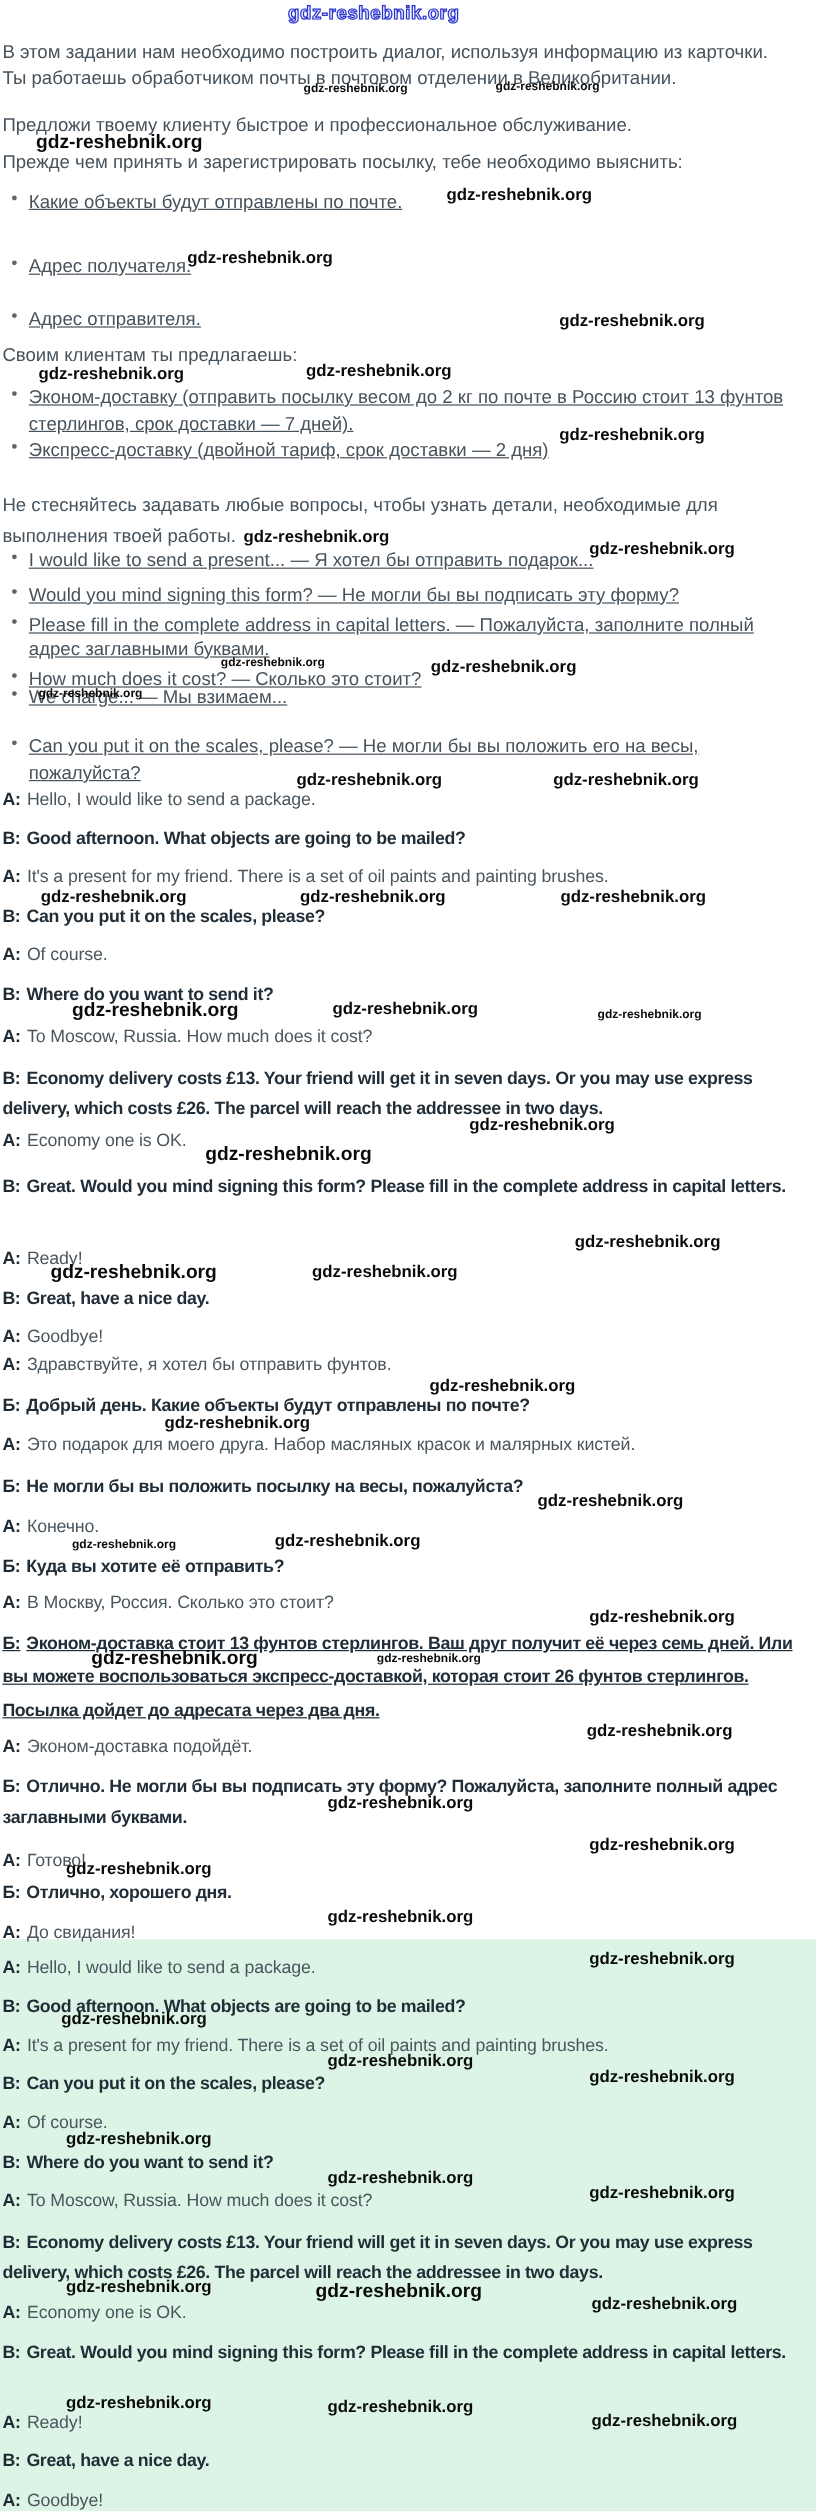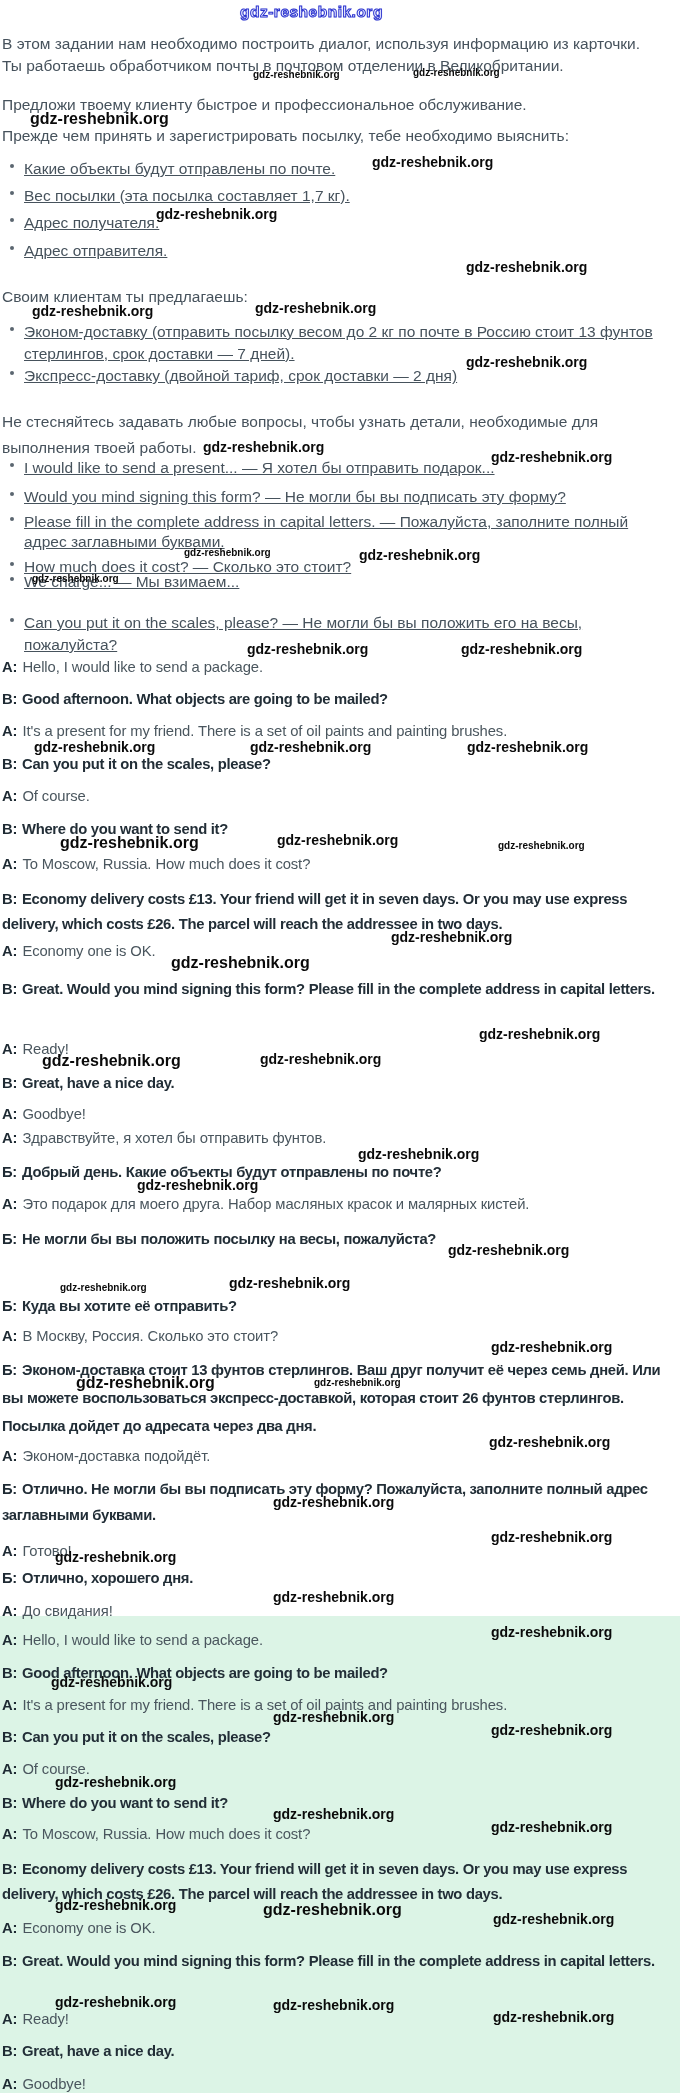--- a/index.html
+++ b/index.html
@@ -13,21 +13,21 @@
   .bullet .btxt{display:inline;text-decoration:underline;}
   .bullet.wrap2 .btxt{display:inline-block;vertical-align:top;width:630px;}
   .dline{position:absolute;left:2px;width:674px;font-size:14.8px;line-height:25px;
          letter-spacing:-0.1px;color:#4a565e;}
   .dline .sp{font-weight:700;color:#1e2a33;margin-right:5px;}
   .dline.bold{font-weight:700;color:#222e37;letter-spacing:-0.3px;}
   .lh20{line-height:20px;}
   .lh22{line-height:22px;}
   .lh25{line-height:25px;}
   .lh26{line-height:26px;}
-  .lh28{line-height:28px;}
+  .lh28{line-height:28px;text-decoration:underline;}
   .wm{position:absolute;font-weight:600;color:#0a0a0a;white-space:nowrap;line-height:1;}
   .wm.sm{font-size:10px;}
   .wm.md{font-size:14px;}
   .wm.lg{font-size:16px;}
   .wm-blue{position:absolute;left:240px;top:3px;font-size:15.5px;font-weight:700;
            letter-spacing:0.5px;color:#eef0ff;-webkit-text-stroke:1px #2d35cf;
            text-shadow:0 0 1px #2d35cf;white-space:nowrap;}
 </style>
 </head>
 <body>
@@ -37,23 +37,22 @@
   <div class="green-band"></div>
 
   <div class="wm-blue">gdz-reshebnik.org</div>
 
   <div class="line" style="top:31px">В этом задании нам необходимо построить диалог, используя информацию из карточки.</div>
   <div class="line" style="top:53px">Ты работаешь обработчиком почты в почтовом отделении в Великобритании.</div>
   <div class="line" style="top:92px">Предложи твоему клиенту быстрое и профессиональное обслуживание.</div>
   <div class="line" style="top:123px">Прежде чем принять и зарегистрировать посылку, тебе необходимо выяснить:</div>
 
   <div class="bullet" style="top:158px"><span class="dot"></span><span class="btxt">Какие объекты будут отправлены по почте.</span></div>
-  <div class="bullet" style="top:185px"><span class="dot"></span><span class="btxt">Вес посылки (эта посылка составляет 1,7 кг).</span></div>
   <div class="bullet" style="top:212px"><span class="dot"></span><span class="btxt">Адрес получателя.</span></div>
-  <div class="bullet" style="top:240px"><span class="dot"></span><span class="btxt">Адрес отправителя.</span></div>
+  <div class="bullet" style="top:256px"><span class="dot"></span><span class="btxt">Адрес отправителя.</span></div>
 
   <div class="line" style="top:284px">Своим клиентам ты предлагаешь:</div>
 
   <div class="bullet wrap2 lh22" style="top:321px"><span class="dot"></span><span class="btxt">Эконом-доставку (отправить посылку весом до 2 кг по почте в Россию стоит 13 фунтов стерлингов, срок доставки — 7 дней).</span></div>
   <div class="bullet" style="top:365px"><span class="dot"></span><span class="btxt">Экспресс-доставку (двойной тариф, срок доставки — 2 дня)</span></div>
 
   <div class="line lh26" style="top:409px">Не стесняйтесь задавать любые вопросы, чтобы узнать детали, необходимые для выполнения твоей работы.</div>
 
   <div class="bullet" style="top:457px"><span class="dot"></span><span class="btxt">I would like to send a present... — Я хотел бы отправить подарок...</span></div>
   <div class="bullet" style="top:486px"><span class="dot"></span><span class="btxt">Would you mind signing this form? — Не могли бы вы подписать эту форму?</span></div>
@@ -73,20 +72,21 @@
   <div class="dline" style="top:939px"><span class="sp">A:</span><span>Economy one is OK.</span></div>
   <div class="dline bold lh26" style="top:976px"><span class="sp">B:</span><span>Great. Would you mind signing this form? Please fill in the complete address in capital letters.</span></div>
   <div class="dline" style="top:1037px"><span class="sp">A:</span><span>Ready!</span></div>
   <div class="dline bold" style="top:1071px"><span class="sp">B:</span><span>Great, have a nice day.</span></div>
   <div class="dline" style="top:1102px"><span class="sp">A:</span><span>Goodbye!</span></div>
 
   <div class="dline" style="top:1126px"><span class="sp">А:</span><span>Здравствуйте, я хотел бы отправить фунтов.</span></div>
   <div class="dline bold" style="top:1160px"><span class="sp">Б:</span><span>Добрый день. Какие объекты будут отправлены по почте?</span></div>
   <div class="dline" style="top:1192px"><span class="sp">А:</span><span>Это подарок для моего друга. Набор масляных красок и малярных кистей.</span></div>
   <div class="dline bold" style="top:1227px"><span class="sp">Б:</span><span>Не могли бы вы положить посылку на весы, пожалуйста?</span></div>
+  <div class="dline" style="top:1261px"><span class="sp">А:</span><span>Конечно.</span></div>
   <div class="dline bold" style="top:1294px"><span class="sp">Б:</span><span>Куда вы хотите её отправить?</span></div>
   <div class="dline" style="top:1324px"><span class="sp">А:</span><span>В Москву, Россия. Сколько это стоит?</span></div>
   <div class="dline bold lh28" style="top:1356px"><span class="sp">Б:</span><span>Эконом-доставка стоит 13 фунтов стерлингов. Ваш друг получит её через семь дней. Или вы можете воспользоваться экспресс-доставкой, которая стоит 26 фунтов стерлингов. Посылка дойдет до адресата через два дня.</span></div>
   <div class="dline" style="top:1444px"><span class="sp">А:</span><span>Эконом-доставка подойдёт.</span></div>
   <div class="dline bold lh26" style="top:1476px"><span class="sp">Б:</span><span>Отлично. Не могли бы вы подписать эту форму? Пожалуйста, заполните полный адрес заглавными буквами.</span></div>
   <div class="dline" style="top:1539px"><span class="sp">А:</span><span>Готово!</span></div>
   <div class="dline bold" style="top:1566px"><span class="sp">Б:</span><span>Отлично, хорошего дня.</span></div>
   <div class="dline" style="top:1599px"><span class="sp">А:</span><span>До свидания!</span></div>
 
   <div class="dline" style="top:1628px"><span class="sp">A:</span><span>Hello, I would like to send a package.</span></div>

